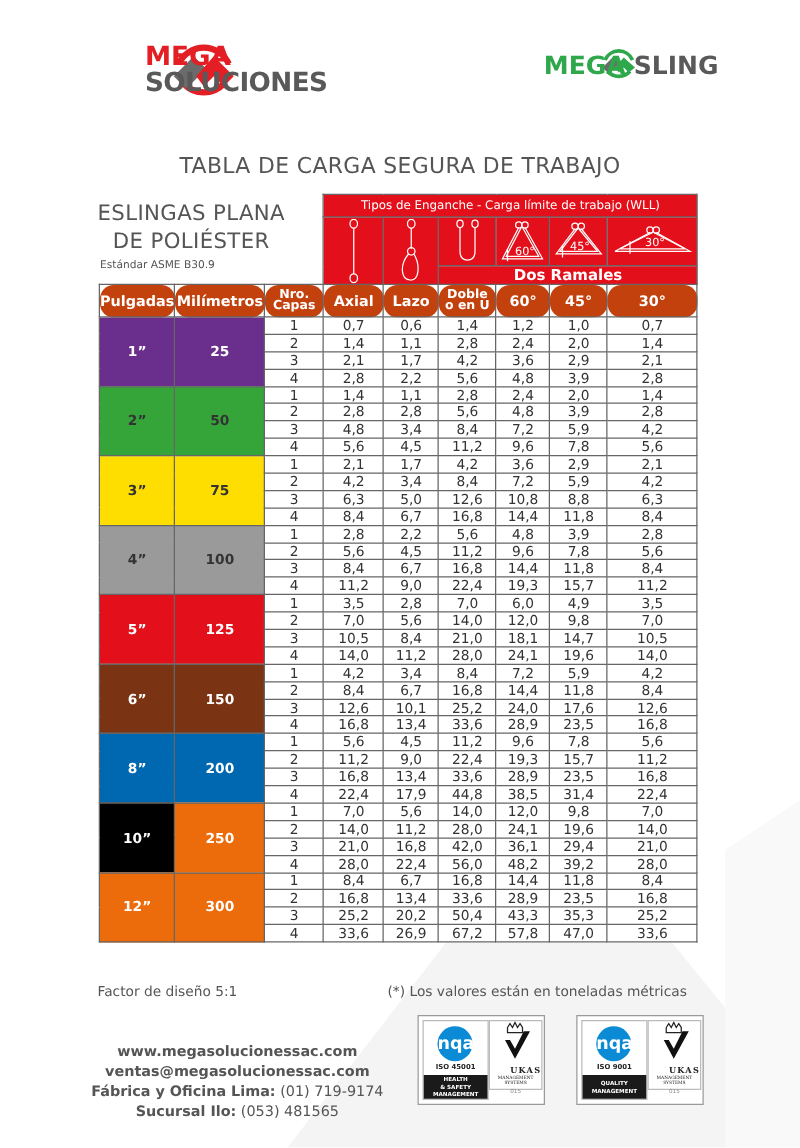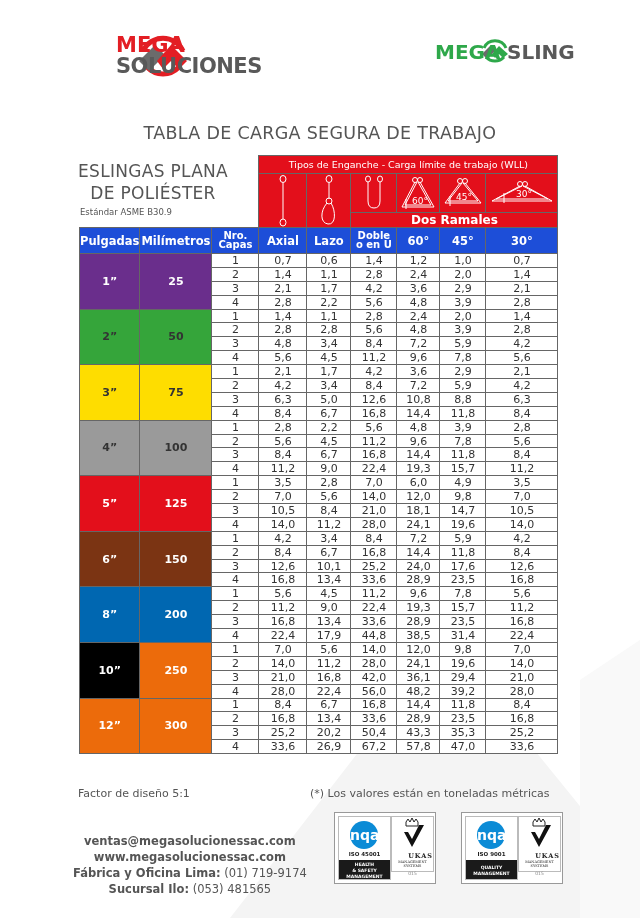--- a/index.html
+++ b/index.html
@@ -27,21 +27,21 @@
   .sub-title { left: 78px; top: 160px; font-size: 17px; line-height: 22px; color: #555; letter-spacing: 0.3px; }
   .standard { left: 80px; top: 207px; font-size: 8.5px; color: #555; }
 
   
   .tbl {
     position: absolute; z-index: 1; left: 79px; top: 155px;
     border-collapse: collapse; table-layout: fixed;
   }
   .tbl td { border: 1px solid #666; padding: 0; text-align: center; }
   .hdr-red { background: #e30f1b; color: #fff; }
-  .hdr-dark { background: #1d4ed8; color: #fff; font-weight: bold; font-size: 11.5px; }
+  .hdr-dark { background: #c2410c; color: #fff; font-weight: bold; font-size: 11.5px; border-radius: 11px; }
   .wll { font-size: 9.5px; height: 17px; }
   .icon-cell { height: 38px; }
   .icon-cell svg { display: block; margin: 0 auto; }
   .dos { font-weight: bold; font-size: 12px; height: 14px; }
   .colhdr { height: 26px; }
   .colhdr .small { font-size: 10px; line-height: 9px; display: inline-block; }
   .size-cell { font-weight: bold; font-size: 13px; }
   .num td { height: 12.9px; font-size: 11px; line-height: 11px; color: #333; background: #fff; font-family: "DejaVu Sans", sans-serif; }
   .blank-top { border: none !important; background: transparent; }
 
@@ -528,22 +528,22 @@
         <td>47,0</td>
         <td>33,6</td>
       </tr>
     </tbody>
 </table>
 
 <div class="abs footnote-l">Factor de diseño 5:1</div>
 <div class="abs footnote-r">(*) Los valores están en toneladas métricas</div>
 
 <div class="abs contact">
+  <div><b>www.megasolucionessac.com</b></div>
   <div><b>ventas@megasolucionessac.com</b></div>
-  <div><b>www.megasolucionessac.com</b></div>
   <div><b>Fábrica y Oficina Lima:</b> <span>(01) 719-9174</span></div>
   <div><b>Sucursal Ilo:</b> <span>(053) 481565</span></div>
 </div>
 
 <div class="cert" style="left:334px;">
   <div class="left">
     <div class="nqa">nqa</div>
     <div class="iso">ISO 45001</div>
     <div class="blk">
       <span>HEALTH</span><br>

